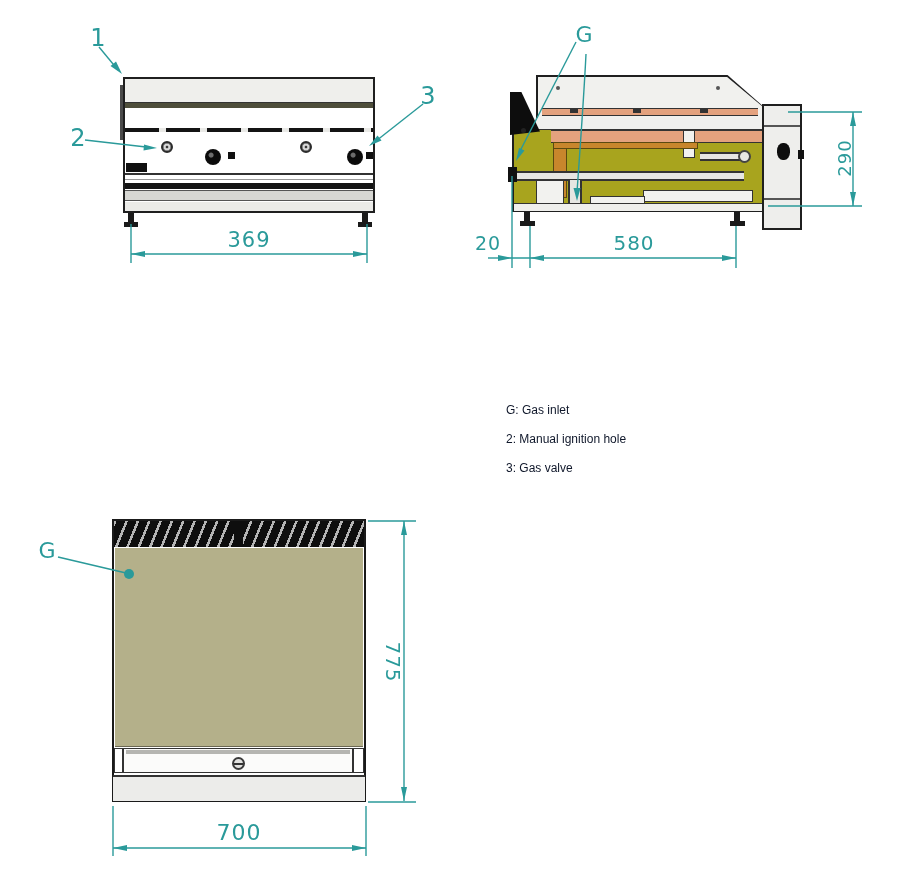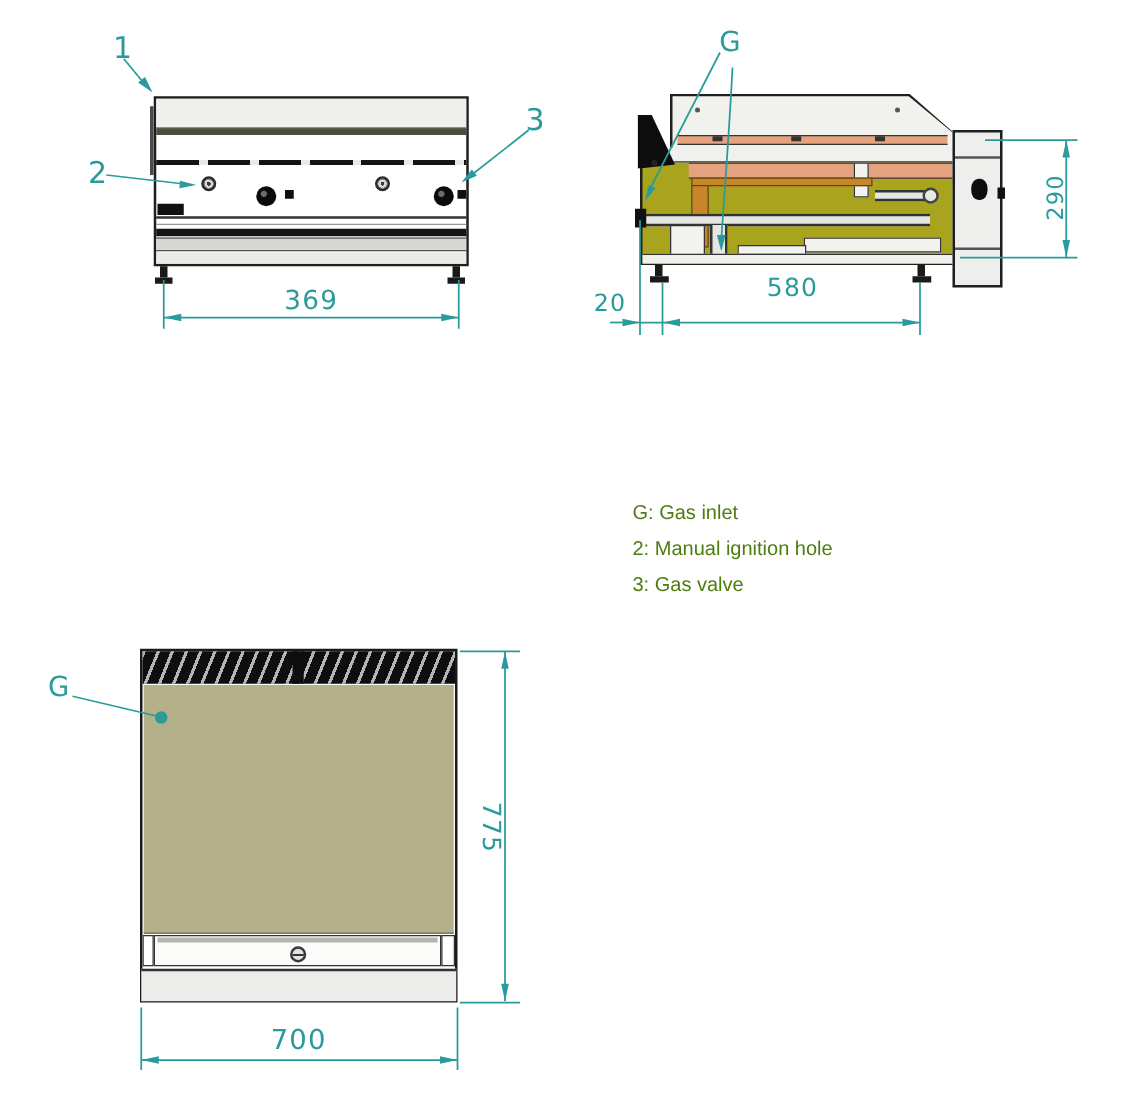--- a/index.html
+++ b/index.html
@@ -42,21 +42,21 @@
   .tv-hatch{background-color:#0e0e0e;
             background-image:repeating-linear-gradient(112deg,rgba(195,195,195,.92) 0 2.5px,transparent 2.5px 10.5px);}
   .tv-plate{background:#b4b08a;border-bottom:1px solid #6b6852;}
   .tv-white-band{background:#fbfbfa;border:1.5px solid #333;}
   .tv-gray-edge{background:#b5b5b1;}
   .tv-col{background:#fff;border:1.5px solid #333;}
   .tv-bottom{background:#ececea;border-top:2px solid #333;}
   .screw{border-radius:50%;border:2px solid #3a3a3a;
          background:linear-gradient(180deg,rgba(0,0,0,0) 0 4px,#333 4px 6px,rgba(0,0,0,0) 6px),#e2e2e0;}
   
-  .legend{position:absolute;color:#4d7c0f;font-size:16px;line-height:29px;z-index:31;}
+  .legend{position:absolute;color:#0f172a;font-size:12px;line-height:29px;z-index:31;}
 </style>
 </head>
 <body>
 
 <div class="canvas">
 
   <div>
     <div class="abs" style="left:120px;top:85px;width:3px;height:55px;background:#4a4a4a;"></div>
     <div class="abs fv-body" style="left:123px;top:77px;width:252px;height:136px;"></div>
     <div class="abs panel-light" style="left:125px;top:79px;width:248px;height:24px;border-bottom:1px solid #333;"></div>
@@ -193,21 +193,21 @@
   </svg>
 
   <div class="teal-text part-label" style="left:88px;top:26px;width:20px;">1</div>
   <div class="teal-text part-label" style="left:68px;top:126px;width:20px;">2</div>
   <div class="teal-text part-label" style="left:418px;top:84px;width:20px;">3</div>
   <div class="teal-text part-label" style="left:573px;top:24px;width:22px;font-size:22px;">G</div>
   <div class="teal-text part-label" style="left:36px;top:540px;width:22px;font-size:22px;">G</div>
 
   <div class="teal-text dim-text" style="left:219px;top:230px;width:60px;font-size:21px;">369</div>
   <div class="teal-text dim-text" style="left:474px;top:234px;width:28px;font-size:19px;">20</div>
-  <div class="teal-text dim-text" style="left:604px;top:220px;width:60px;font-size:20px;">580</div>
+  <div class="teal-text dim-text" style="left:604px;top:233px;width:60px;font-size:20px;">580</div>
   <div class="teal-text dim-text" style="left:824px;top:149px;width:42px;font-size:18px;transform:rotate(-90deg);">290</div>
   <div class="teal-text dim-text" style="left:372px;top:652px;width:42px;font-size:20px;transform:rotate(90deg);">775</div>
   <div class="teal-text dim-text" style="left:209px;top:822px;width:60px;font-size:22px;">700</div>
 
   <div class="legend" style="left:506px;top:396px;">
     <div>G: Gas inlet</div>
     <div>2: Manual ignition hole</div>
     <div>3: Gas valve</div>
   </div>
 

